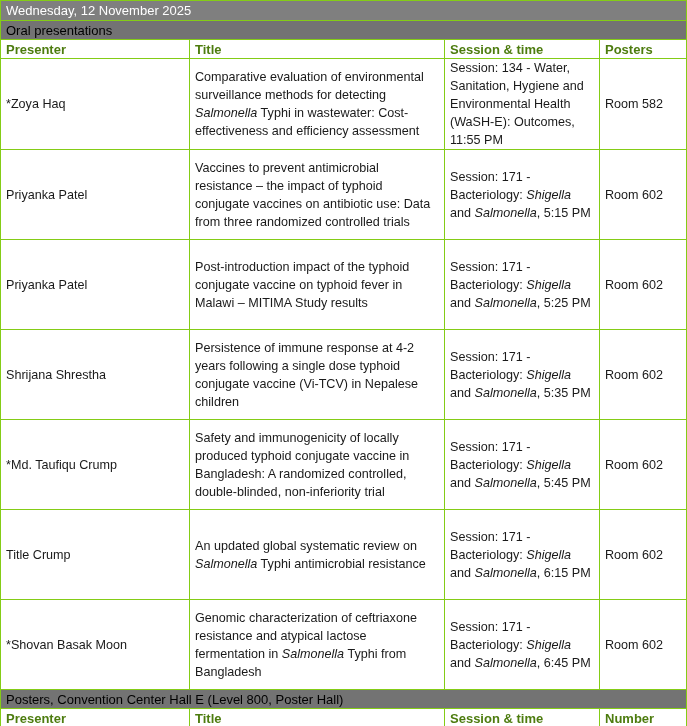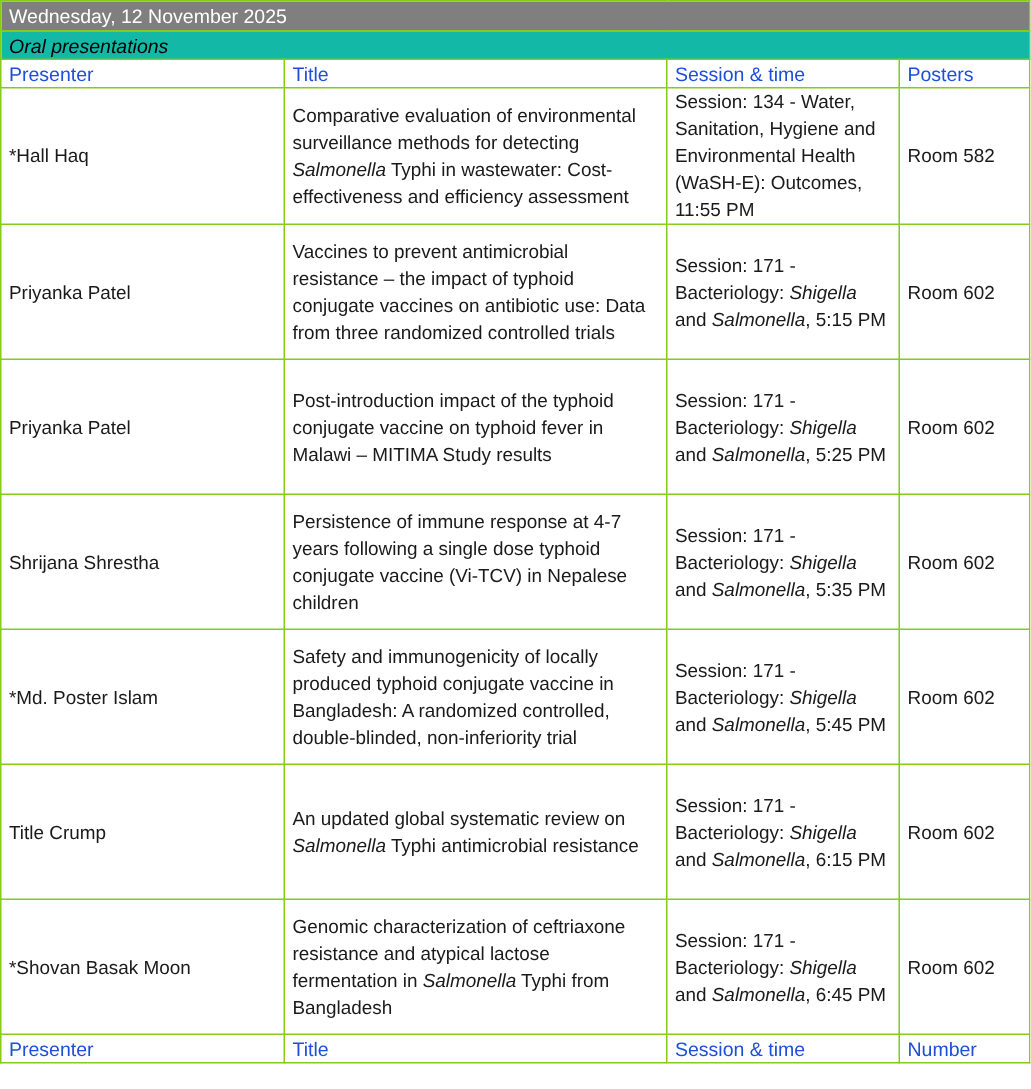--- a/index.html
+++ b/index.html
@@ -4,22 +4,22 @@
 <style>
   html, body { margin: 0; padding: 0; background: #ffffff; }
   body { width: 687px; height: 726px; overflow: hidden; font-family: "Liberation Sans", sans-serif; font-size: 12.6px; color: #1a1a1a; }
   table { border-collapse: collapse; width: 686px; table-layout: fixed; margin-left: 0; }
   td, th { border: 1px solid #84cc16; padding: 0 5px; vertical-align: middle; text-align: left; line-height: 18px; }
   col.c1 { width: 189px; }
   col.c2 { width: 255px; }
   col.c3 { width: 155px; }
   col.c4 { width: 87px; }
   .date-row td { background: #7f7f7f; color: #ffffff; height: 19px; line-height: 18px; font-size: 13px; }
-  .section-row td { background: #14b8a6; color: #000; height: 18px; line-height: 17px; font-size: 13px; font-style: italic; }
-  .header-row th { font-weight: normal; color: #1d4ed8; height: 18px; line-height: 17px; font-size: 13px; }
+  .section-row td { background: #737373; color: #000; height: 18px; line-height: 17px; font-size: 13px; }
+  .header-row th { font-weight: bold; color: #4d7c0f; height: 18px; line-height: 17px; font-size: 13px; }
   .body-row td { padding-top: 0; padding-bottom: 0; }
   .oral td { height: 89px; }
   em { font-style: italic; }
 </style>
 </head>
 <body>
 
 <table>
   <colgroup>
       <col class="c1">
@@ -36,63 +36,66 @@
     </tr>
     <tr class="header-row">
       <th>Presenter</th>
       <th>Title</th>
       <th>Session &amp; time</th>
       <th>Posters</th>
     </tr>
   </tbody>
   <tbody id="oral-body">
       <tr class="body-row oral">
-        <td>*Hall Haq</td>
+        <td>*Zoya Haq</td>
         <td>Comparative evaluation of environmental surveillance methods for detecting <em>Salmonella</em> Typhi in wastewater: Cost-effectiveness and efficiency assessment</td>
         <td>Session: 134 - Water, Sanitation, Hygiene and Environmental Health (WaSH-E): Outcomes, 11:55 PM</td>
         <td>Room 582</td>
       </tr>
       <tr class="body-row oral">
         <td>Priyanka Patel</td>
         <td>Vaccines to prevent antimicrobial resistance – the impact of typhoid conjugate vaccines on antibiotic use: Data from three randomized controlled trials</td>
         <td>Session: 171 - Bacteriology: <em>Shigella</em> and <em>Salmonella</em>, 5:15 PM</td>
         <td>Room 602</td>
       </tr>
       <tr class="body-row oral">
         <td>Priyanka Patel</td>
         <td>Post-introduction impact of the typhoid conjugate vaccine on typhoid fever in Malawi – MITIMA Study results</td>
         <td>Session: 171 - Bacteriology: <em>Shigella</em> and <em>Salmonella</em>, 5:25 PM</td>
         <td>Room 602</td>
       </tr>
       <tr class="body-row oral">
         <td>Shrijana Shrestha</td>
-        <td>Persistence of immune response at 4-7 years following a single dose typhoid conjugate vaccine (Vi-TCV) in Nepalese children</td>
+        <td>Persistence of immune response at 4-2 years following a single dose typhoid conjugate vaccine (Vi-TCV) in Nepalese children</td>
         <td>Session: 171 - Bacteriology: <em>Shigella</em> and <em>Salmonella</em>, 5:35 PM</td>
         <td>Room 602</td>
       </tr>
       <tr class="body-row oral">
-        <td>*Md. Poster Islam</td>
+        <td>*Md. Taufiqu Crump</td>
         <td>Safety and immunogenicity of locally produced typhoid conjugate vaccine in Bangladesh: A randomized controlled, double-blinded, non-inferiority trial</td>
         <td>Session: 171 - Bacteriology: <em>Shigella</em> and <em>Salmonella</em>, 5:45 PM</td>
         <td>Room 602</td>
       </tr>
       <tr class="body-row oral">
         <td>Title Crump</td>
         <td>An updated global systematic review on <em>Salmonella</em> Typhi antimicrobial resistance</td>
         <td>Session: 171 - Bacteriology: <em>Shigella</em> and <em>Salmonella</em>, 6:15 PM</td>
         <td>Room 602</td>
       </tr>
       <tr class="body-row oral">
         <td>*Shovan Basak Moon</td>
         <td>Genomic characterization of ceftriaxone resistance and atypical lactose fermentation in <em>Salmonella</em> Typhi from Bangladesh</td>
         <td>Session: 171 - Bacteriology: <em>Shigella</em> and <em>Salmonella</em>, 6:45 PM</td>
         <td>Room 602</td>
       </tr>
     </tbody>
   <tbody>
+    <tr class="section-row">
+      <td colspan="4">Posters, Convention Center Hall E (Level 800, Poster Hall)</td>
+    </tr>
     <tr class="header-row">
       <th>Presenter</th>
       <th>Title</th>
       <th>Session &amp; time</th>
       <th>Number</th>
     </tr>
   </tbody>
 
 </table>
 

